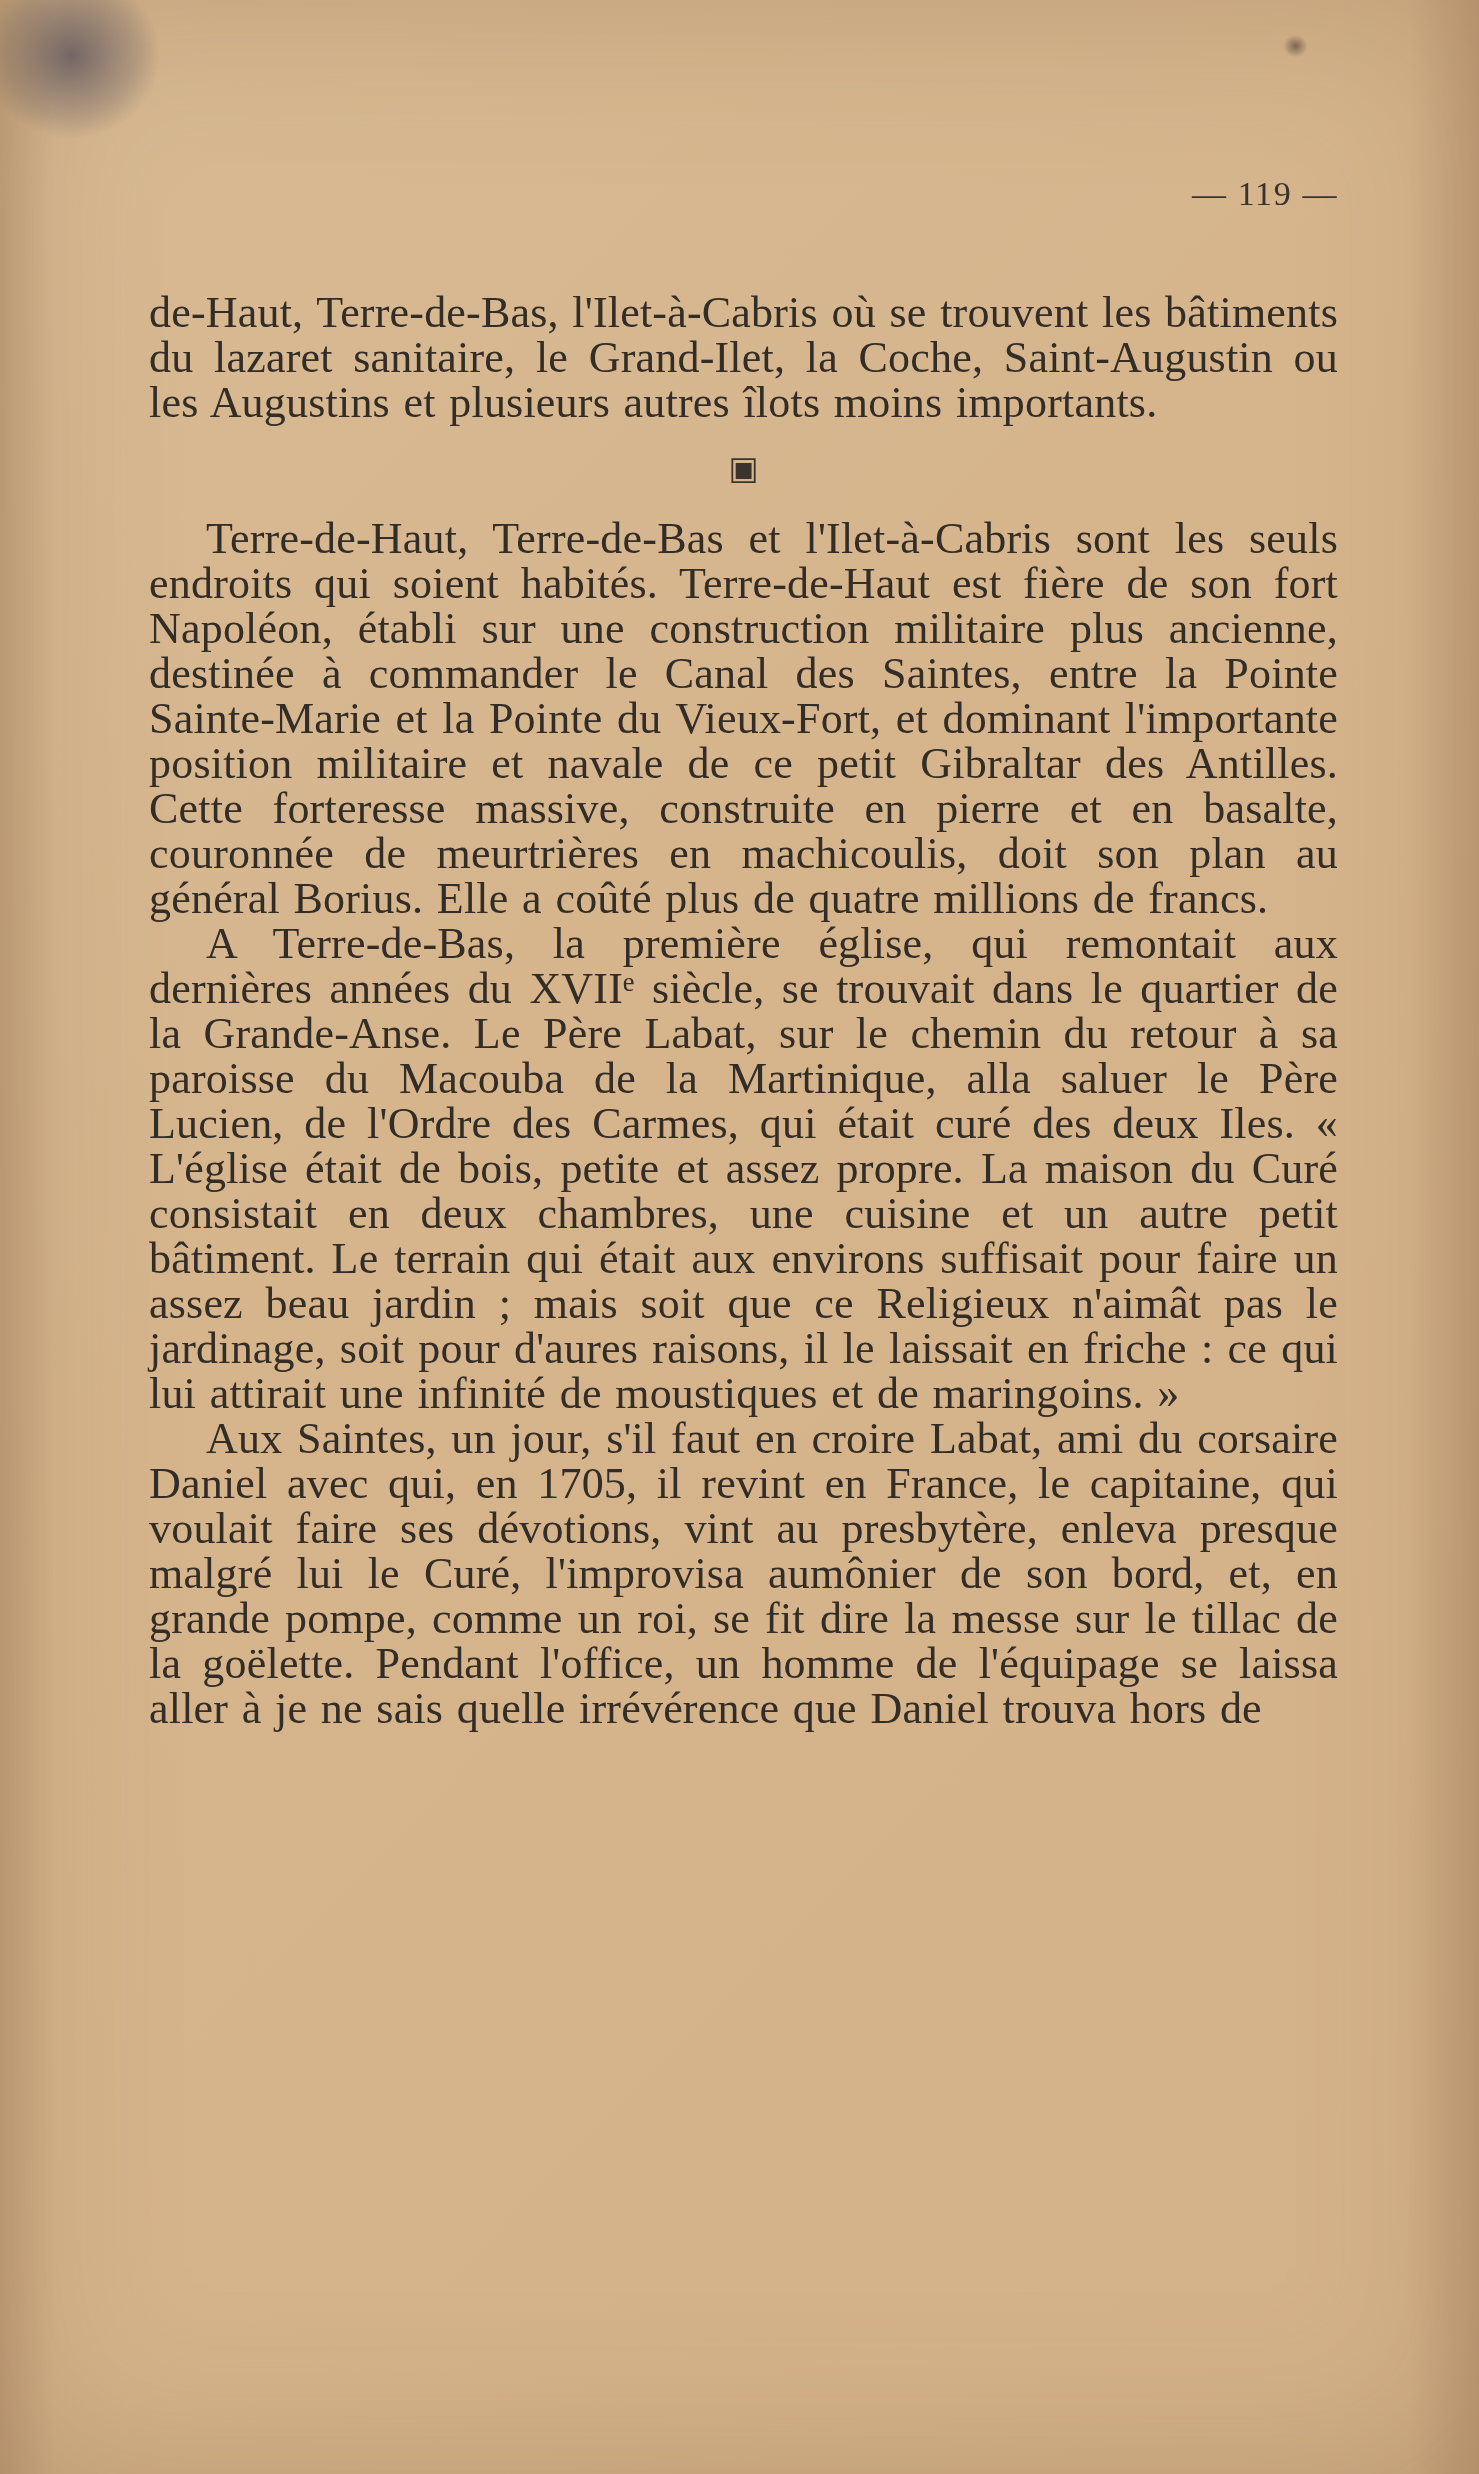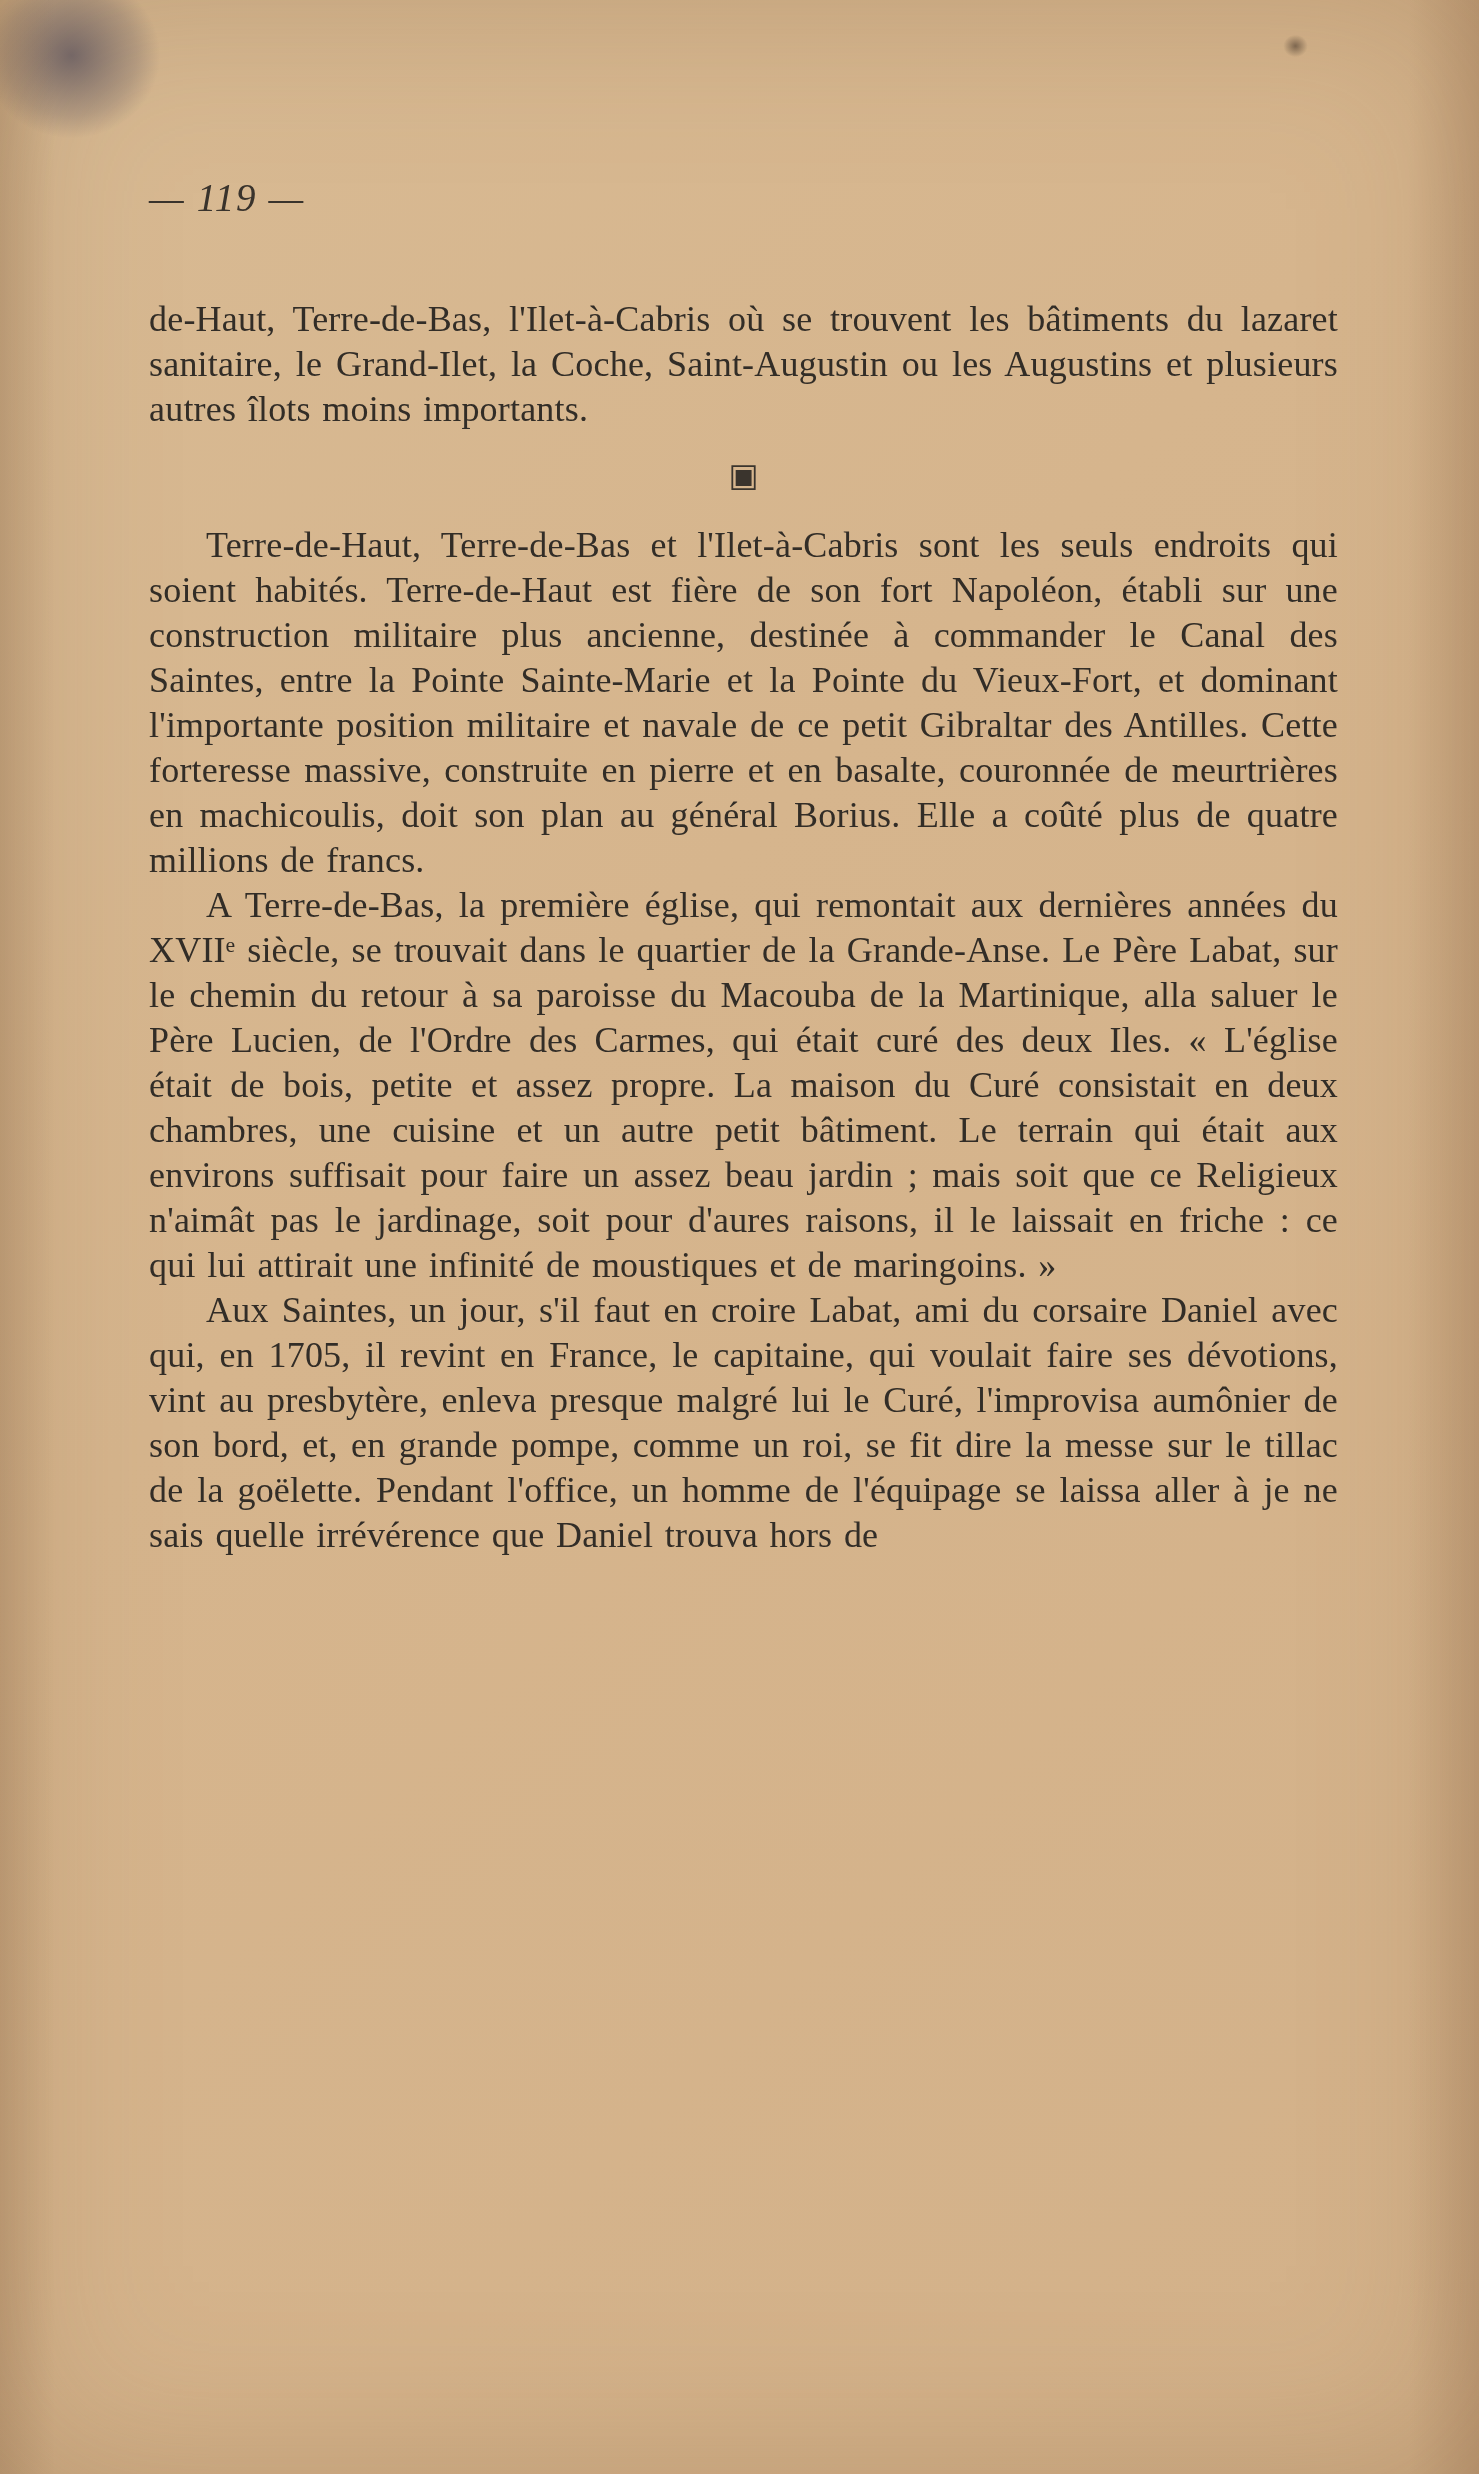--- a/index.html
+++ b/index.html
@@ -59,30 +59,29 @@
     pointer-events: none;
   }
 
   .text-block {
     position: absolute;
     left: 149px;
     top: 175px;
     width: 1189px;
   }
   .page-number {
-    text-align: left;
-    font-size: 39px;
+    text-align: right;
+    font-size: 34px;
     letter-spacing: 1.6px;
     color: #39332c;
     margin: 0 0 77px 0;
-    font-style: italic;
   }
   .para {
     margin: 0;
-    font-size: 36px;
+    font-size: 44px;
     line-height: 45px;
     text-align: justify;
     letter-spacing: 0.2px;
     word-spacing: 2.4px;
     color: #322d27;
   }
   .para.indented {
     text-indent: 57px;
   }
   .ornament {

